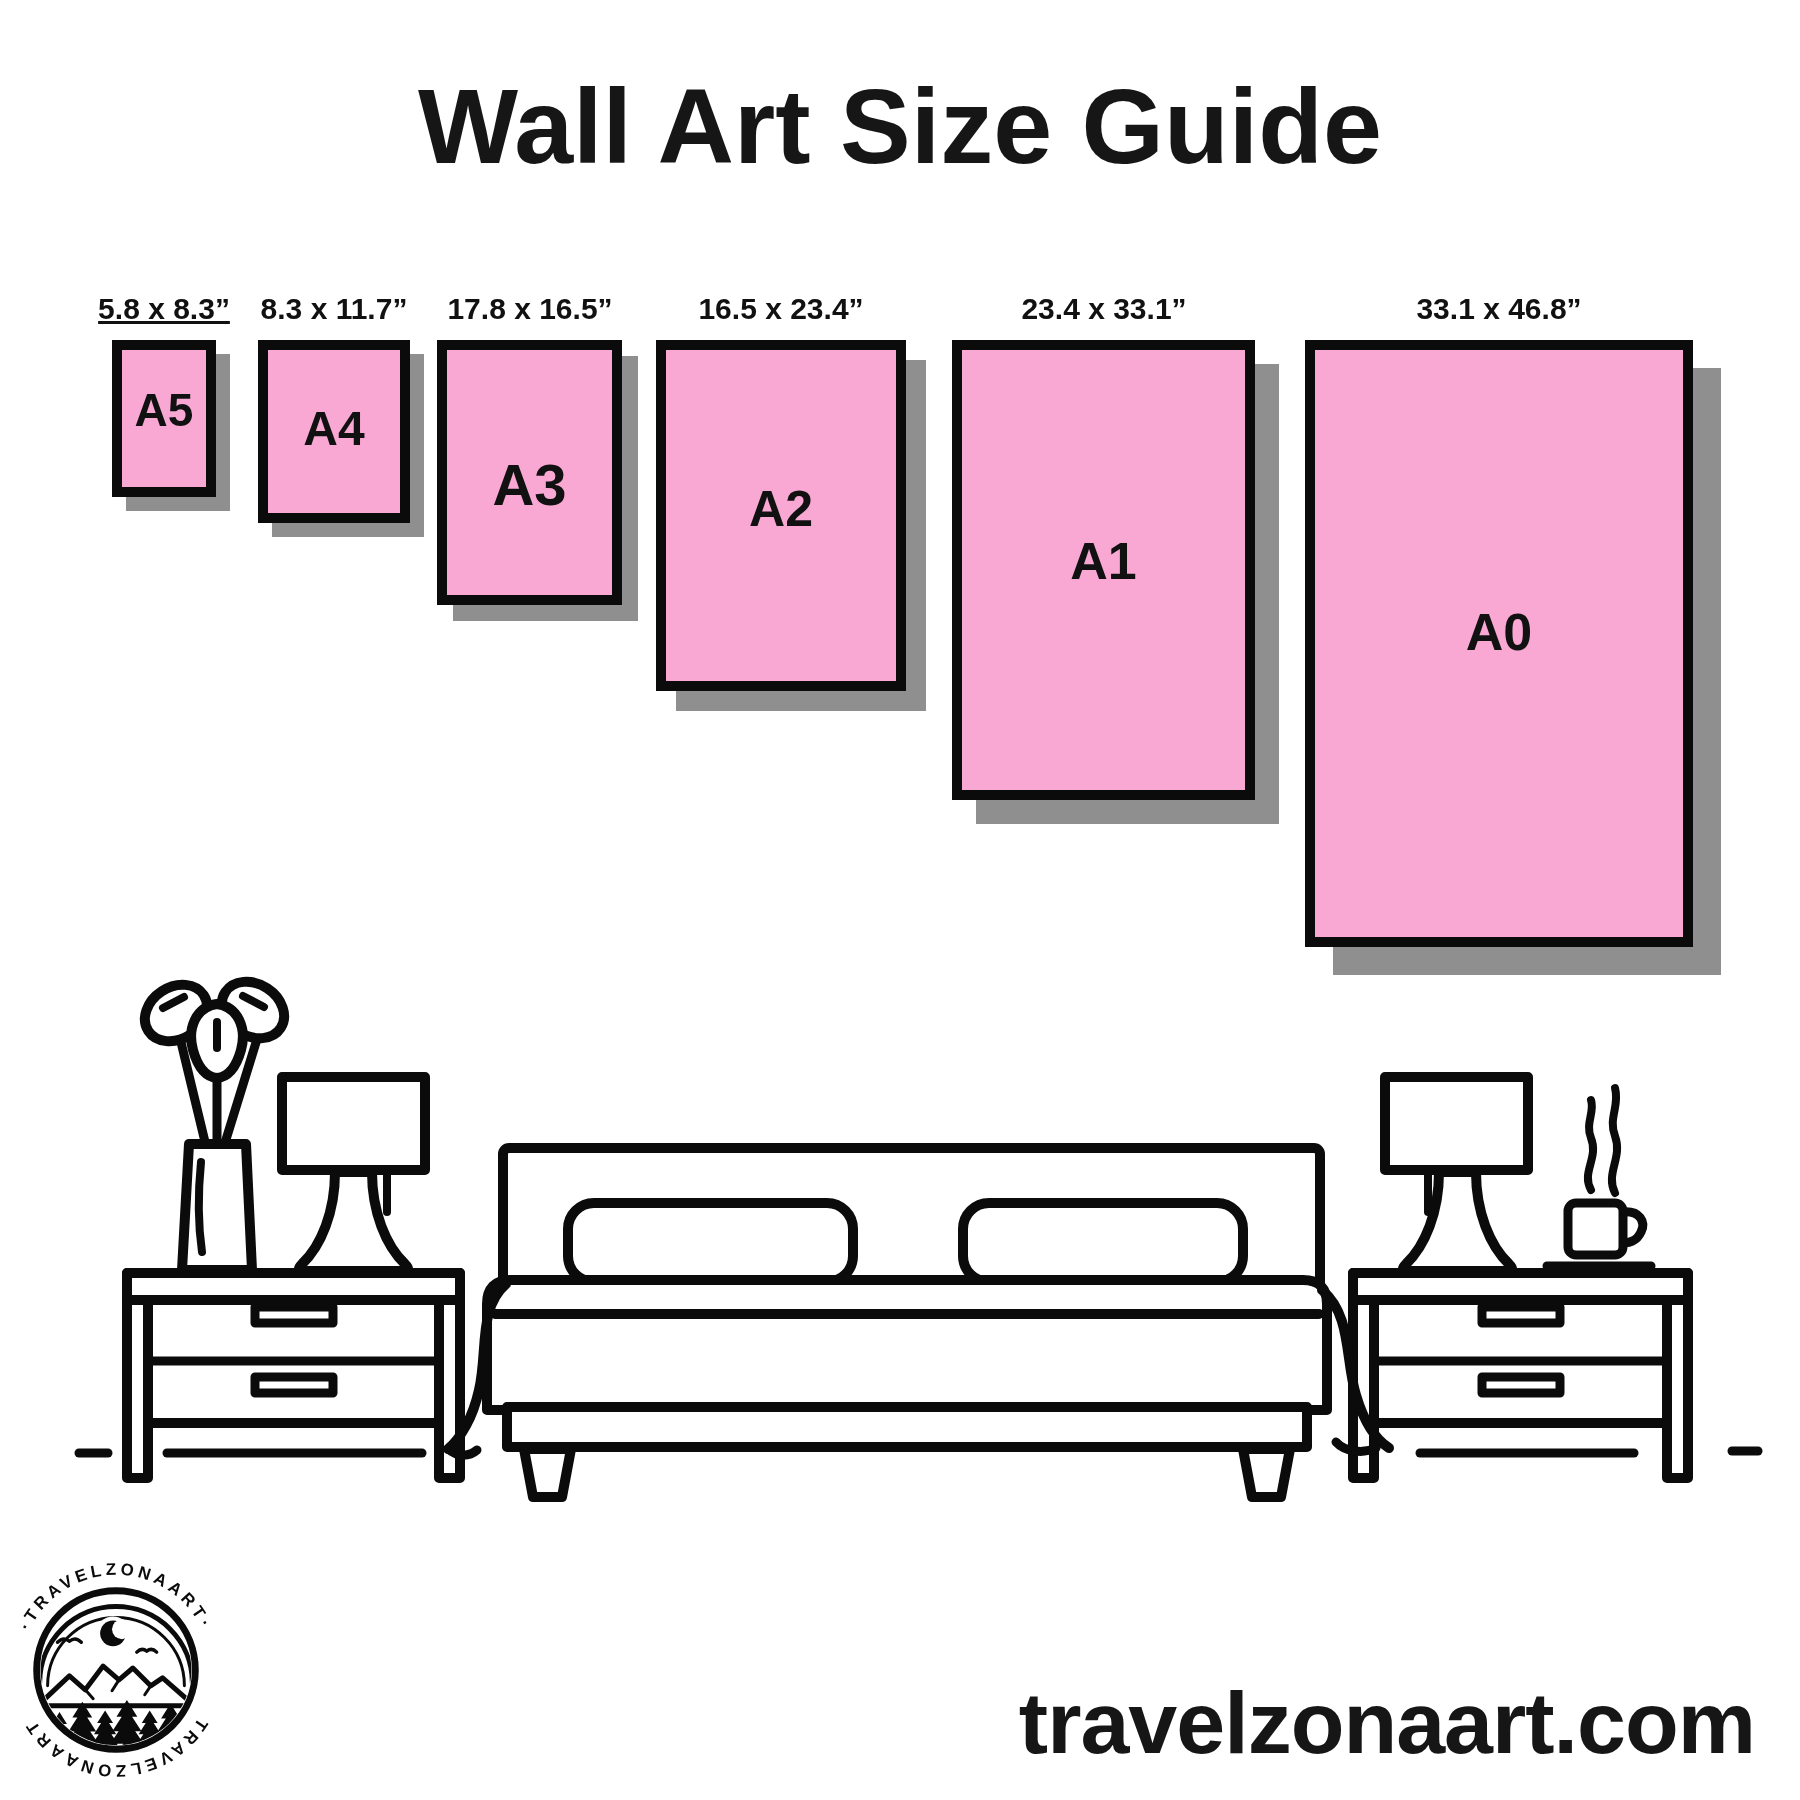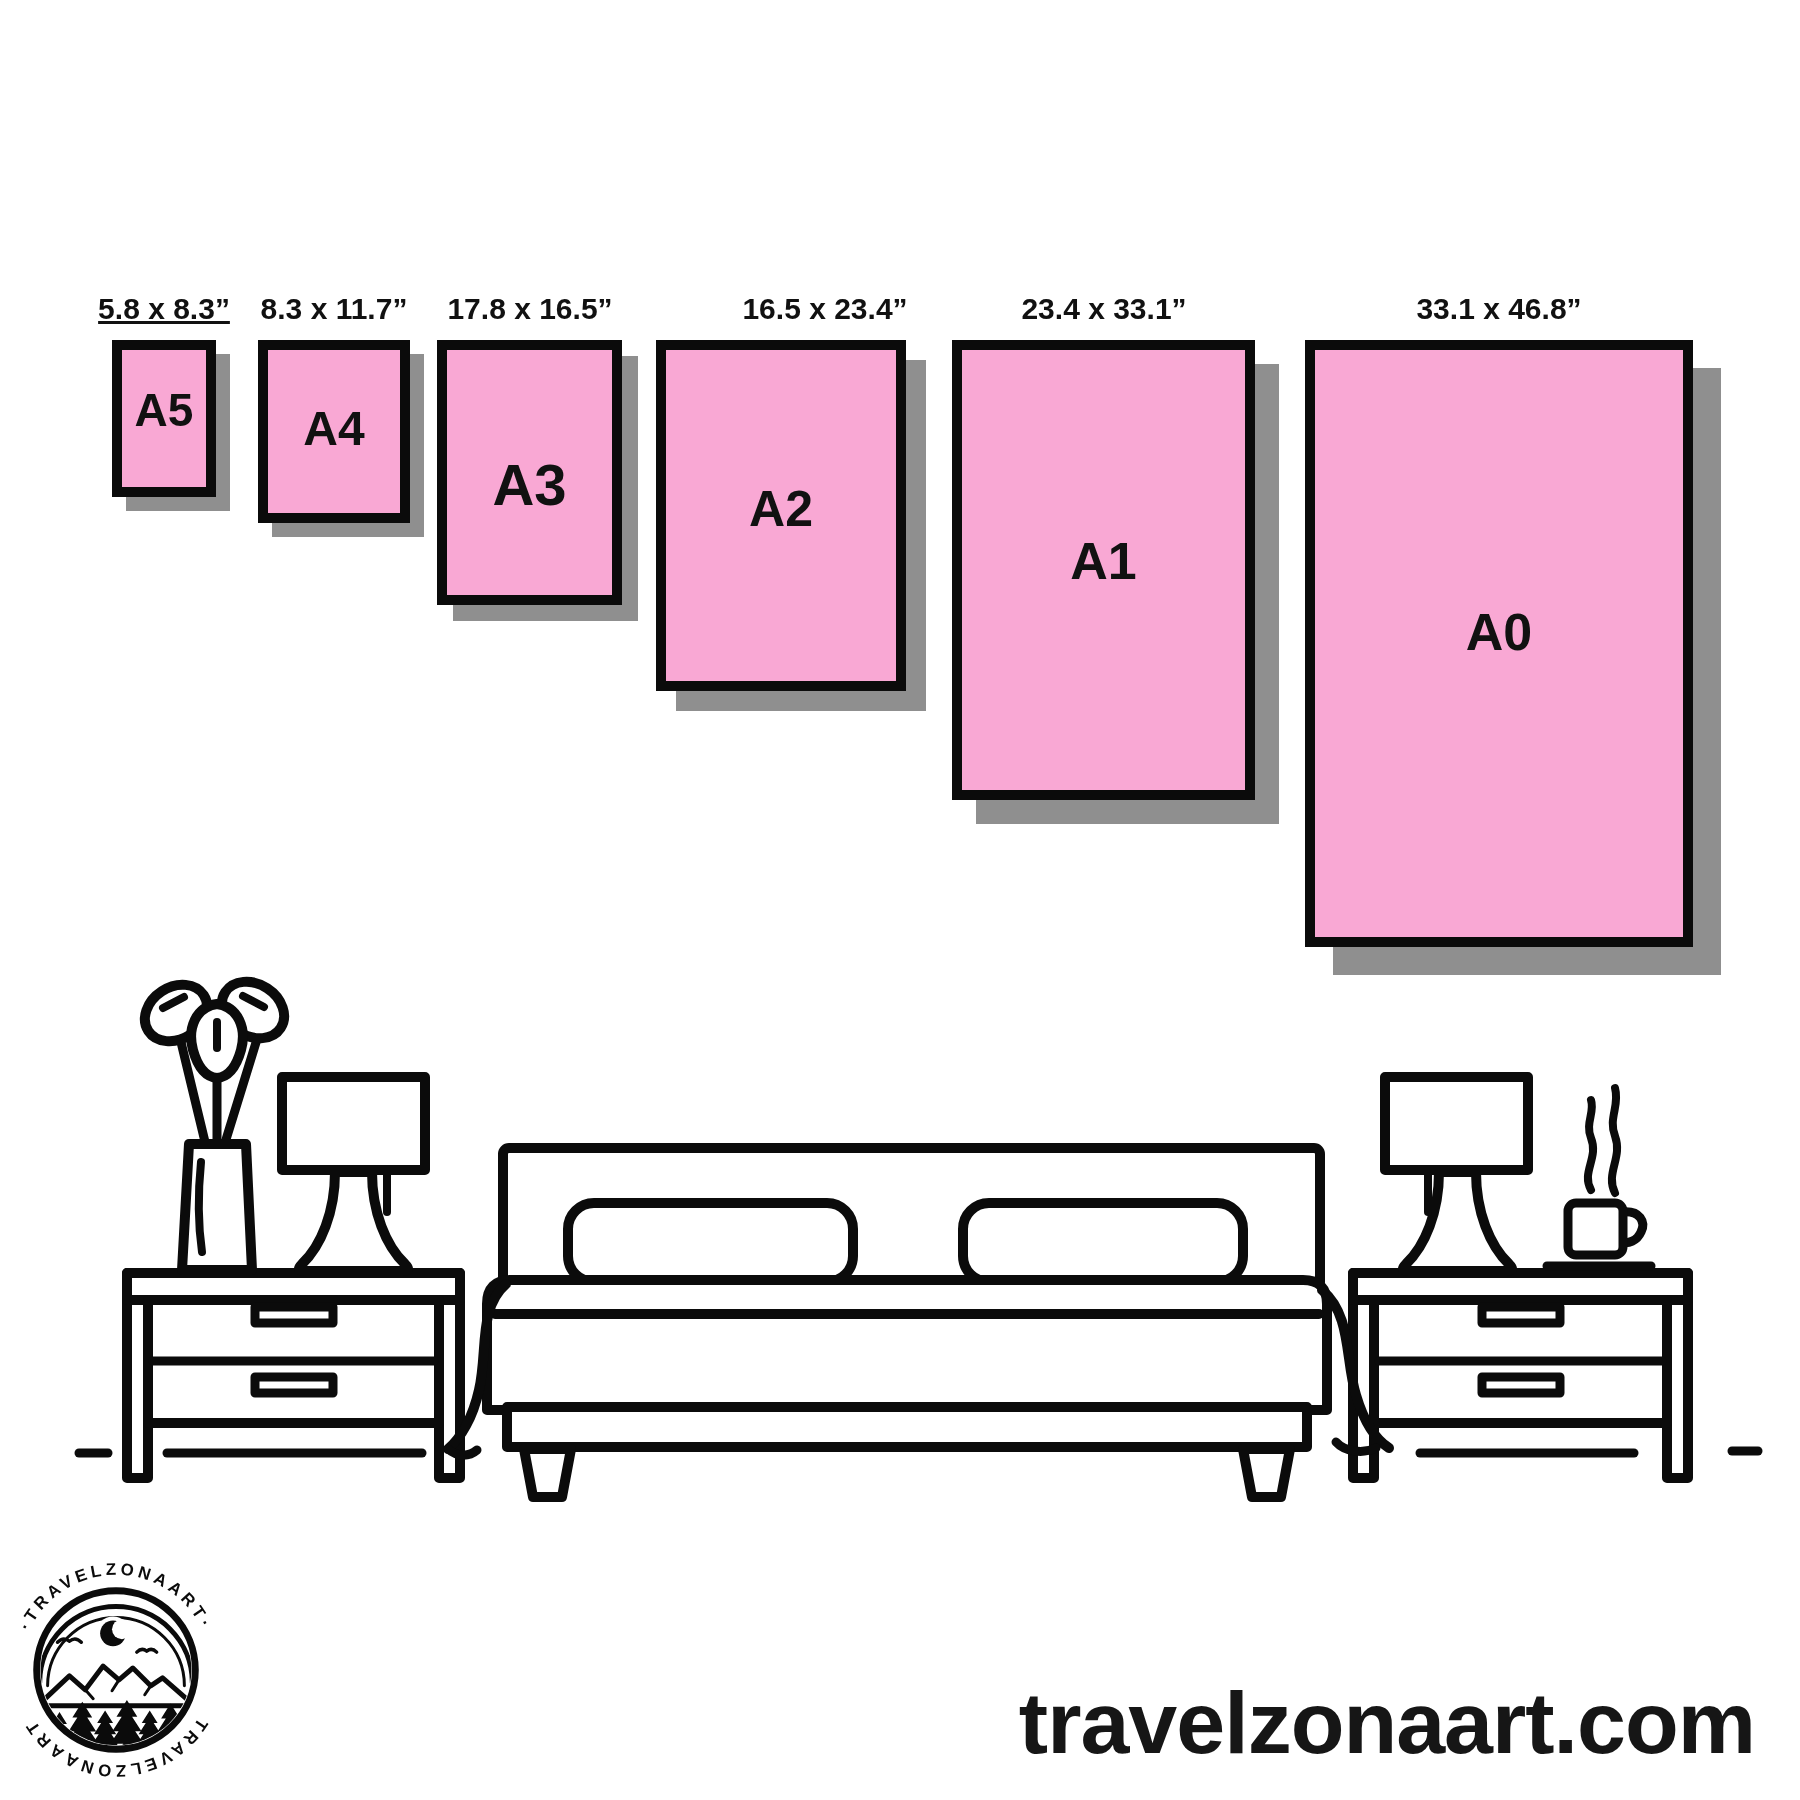--- a/index.html
+++ b/index.html
@@ -9,21 +9,21 @@
   }
   .page-title{
     position:absolute;left:0;right:0;top:66px;text-align:center;
     font-size:106px;font-weight:bold;color:#161616;letter-spacing:0px;
   }
   .size-label{
     position:absolute;top:292px;transform:translateX(-50%);
     font-size:30px;font-weight:bold;color:#111;white-space:nowrap;
   }
   .lbl-a5{left:164px;text-decoration:underline;}  .lbl-a4{left:334px;}  .lbl-a3{left:530px;}
-  .lbl-a2{left:781px;margin-left:44px;}  .lbl-a1{left:1104px;text-align:center;} .lbl-a0{left:1499px;}
+  .lbl-a2{left:781px;}  .lbl-a1{left:1104px;text-align:center;} .lbl-a0{left:1499px;}
   .frame{
     position:absolute;top:340px;background:#f9a8d4;border:10px solid #0b0b0b;
     box-sizing:border-box;
   }
   .frame .code{
     position:absolute;left:50%;top:48%;transform:translate(-50%,-50%);
     font-weight:bold;color:#111;
   }
   .f-a5{left:112px;width:104px;height:157px;box-shadow:14px 14px 0 0 #8f8f8f;}
   .f-a5 .code{font-size:46px;top:44%;}
@@ -42,20 +42,21 @@
     position:absolute;top:1672px;right:45px;font-size:88px;font-weight:bold;
     color:#161616;letter-spacing:-1px;white-space:nowrap;
   }
   .badge{position:absolute;left:2px;top:1548px;width:228px;height:240px;}
 </style>
 </head>
 <body>
 
 <div class="canvas">
 
+  <div class="page-title">Wall Art Size Guide</div>
 
   <div class="size-label lbl-a5">5.8 x 8.3”</div>
   <div class="size-label lbl-a4">8.3 x 11.7”</div>
   <div class="size-label lbl-a3">17.8 x 16.5”</div>
   <div class="size-label lbl-a2">16.5 x 23.4”</div>
   <div class="size-label lbl-a1">23.4 x 33.1”</div>
   <div class="size-label lbl-a0">33.1 x 46.8”</div>
 
   <div class="frame f-a5">
       <span class="code">A5</span>

